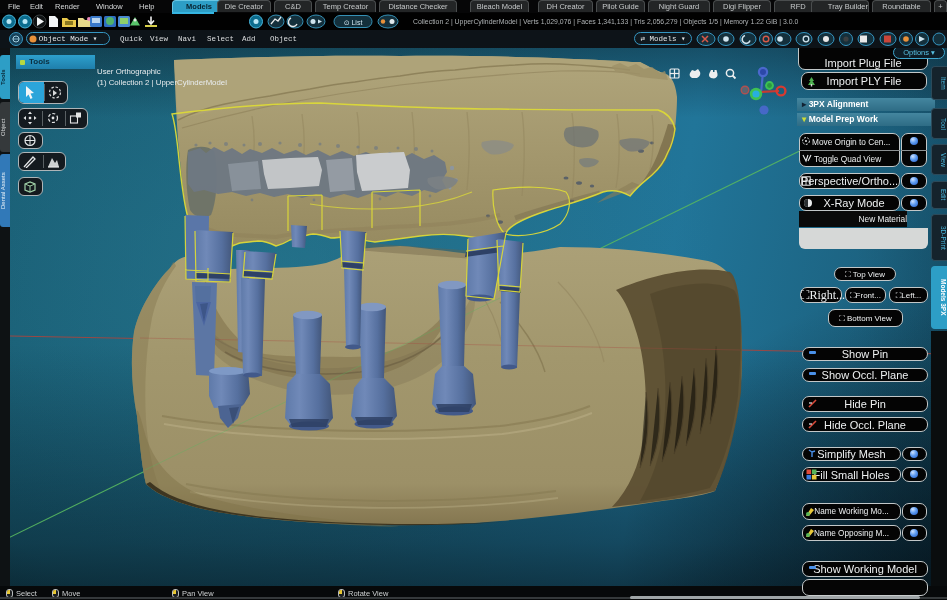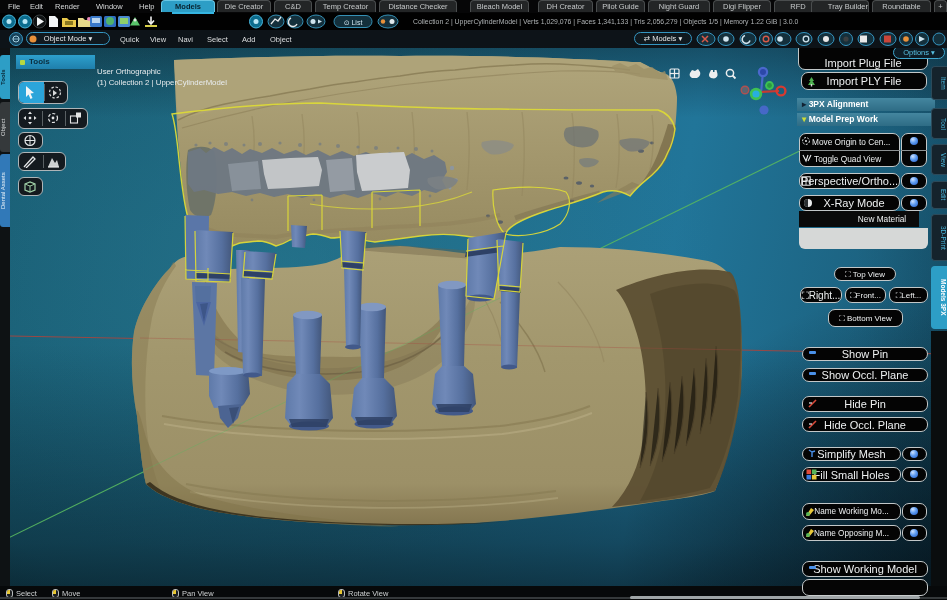--- a/index.html
+++ b/index.html
@@ -14,21 +14,21 @@
   .tab { position:absolute; top:0; height:12px; font-size:7.5px; color:#c6c9ca;
     background:#232526; border:1px solid #4a4d4e; border-bottom:none;
     border-radius:4px 4px 0 0; text-align:center; line-height:11px; white-space:nowrap; }
   .tab.act { background:#2d9ec6; color:#07222e; border-color:#67c6e4; font-weight:bold; }
 
   
   #row2 { position:absolute; left:0; top:13px; width:947px; height:17px; background:#010101; }
   #stats { position:absolute; left:413px; top:5px; font-size:6.9px; color:#aeb2b4; letter-spacing:0; }
 
   
-  #row3 { position:absolute; left:0; top:30px; width:947px; height:18px; background:#0d1318; }
+  #row3 { position:absolute; left:0; top:30px; width:947px; height:18px; background:#0d1318;font-family:Liberation Mono, monospace; }
   .menu3 { position:absolute; top:5px; font-size:7.5px; color:#dcdedf; }
   .pill { position:absolute; border:1px solid #3596c2; border-radius:8px; background:#10191f;
     color:#e4e6e7; font-size:7.5px; text-align:center; }
 
   
   #vp { position:absolute; left:0; top:48px; width:947px; height:538px; overflow:hidden;
     background:
       radial-gradient(ellipse 620px 420px at 30% 42%, rgba(46,128,150,0.42), rgba(0,0,0,0) 70%),
       linear-gradient(100deg, #185c72 0%, #1d6884 40%, #217599 68%, #1c6280 88%, #154f68 100%);
   }
@@ -75,21 +75,21 @@
 </head>
 <body>
 <div id="app">
 
   <div id="row1">
     <span class="menu1" style="left:8px;">File</span>
     <span class="menu1" style="left:30px;">Edit</span>
     <span class="menu1" style="left:55px;">Render</span>
     <span class="menu1" style="left:96px;">Window</span>
     <span class="menu1" style="left:139px;">Help</span>
-    <div class="tab act" style="left:161px; width:54px;">Models</div>
+    <div class="tab act" style="left:172px; width:54px;">Models</div>
     <div class="tab" style="left:217px; width:54px;">Die Creator</div>
     <div class="tab" style="left:274px; width:38px;">C&amp;D</div>
     <div class="tab" style="left:315px; width:61px;">Temp Creator</div>
     <div class="tab" style="left:379px; width:78px;">Distance Checker</div>
     <div class="tab" style="left:470px; width:59px;">Bleach Model</div>
     <div class="tab" style="left:538px; width:55px;">DH Creator</div>
     <div class="tab" style="left:596px; width:49px;">Pilot Guide</div>
     <div class="tab" style="left:648px; width:62px;">Night Guard</div>
     <div class="tab" style="left:713px; width:58px;">Digi Flipper</div>
     <div class="tab" style="left:774px; width:48px;">RFD</div>
@@ -578,25 +578,25 @@
           <line x1="1" y1="5" x2="9" y2="5" stroke="#e8eaeb" stroke-width="0.9"></line>
         </svg>
 
       <div class="rbtn" style="left:799px; top:147px; width:101px; height:16px; line-height:15px;padding-left:9px;">X-Ray Mode</div>
       <div class="dotb" style="left:901px; top:147px; width:26px; height:16px;"></div>
       <div class="dot" style="left:910px; top:151px;"></div>
       <svg class="abs" style="left:803px; top:150px;" width="10" height="10" viewBox="0 0 10 10">
           <circle cx="5" cy="5" r="4" fill="#e8eaeb"></circle>
           <path d="M5,1 a4,4 0 0 0 0,8 Z" fill="#2b2f31"></path>
         </svg>
-      <div class="abs" style="left:799px; top:163px; width:120px; height:16px; background:#0a0a0a; color:#eef0f1; font-size:8.3px; text-align:center; line-height:16px;padding-left:46px;">New Material</div>
+      <div class="abs" style="left:799px; top:163px; width:108px; height:16px; background:#0a0a0a; color:#eef0f1; font-size:8.3px; text-align:right; line-height:16px;padding-left:46px;">New Material</div>
       <div class="abs" style="left:799px; top:180px; width:129px; height:21px; background:#d6d8d7; border-radius:0 0 6px 6px;"></div>
 
       <div class="rbtn" style="left:834px; top:219px; width:62px; height:14px; line-height:13px; font-size:8px;">⛶ Top View</div>
-      <div class="rbtn" style="left:800px; top:239px; width:42px; height:16px; line-height:15px; font-size:10px;">⛶Right...</div>
+      <div class="rbtn" style="left:800px; top:239px; width:42px; height:16px; line-height:15px; font-size:12px;font-family:Liberation Serif, serif;">⛶Right...</div>
       <div class="rbtn" style="left:845px; top:239px; width:41px; height:16px; line-height:15px; font-size:8px;">⛶Front...</div>
       <div class="rbtn" style="left:889px; top:239px; width:39px; height:16px; line-height:15px; font-size:8px;">⛶Left...</div>
       <div class="rbtn" style="left:828px; top:261px; width:75px; height:18px; line-height:17px; font-size:8px;">⛶ Bottom View</div>
 
       <div class="rbtn" style="left:802px; top:299px; width:126px; height:14px; line-height:13px;">Show Pin</div>
       <div class="rbtn" style="left:802px; top:320px; width:126px; height:14px; line-height:13px;">Show Occl. Plane</div>
       <div class="rbtn" style="left:802px; top:348px; width:126px; height:16px; line-height:15px;">Hide Pin</div>
       <div class="rbtn" style="left:802px; top:369px; width:126px; height:15px; line-height:14px;">Hide Occl. Plane</div>
       <div class="abs" style="left:809px; top:303px; width:7px; height:3px; background:#4a90e8; border-radius:1px;"></div>
       <div class="abs" style="left:809px; top:324px; width:7px; height:3px; background:#4a90e8; border-radius:1px;"></div>

